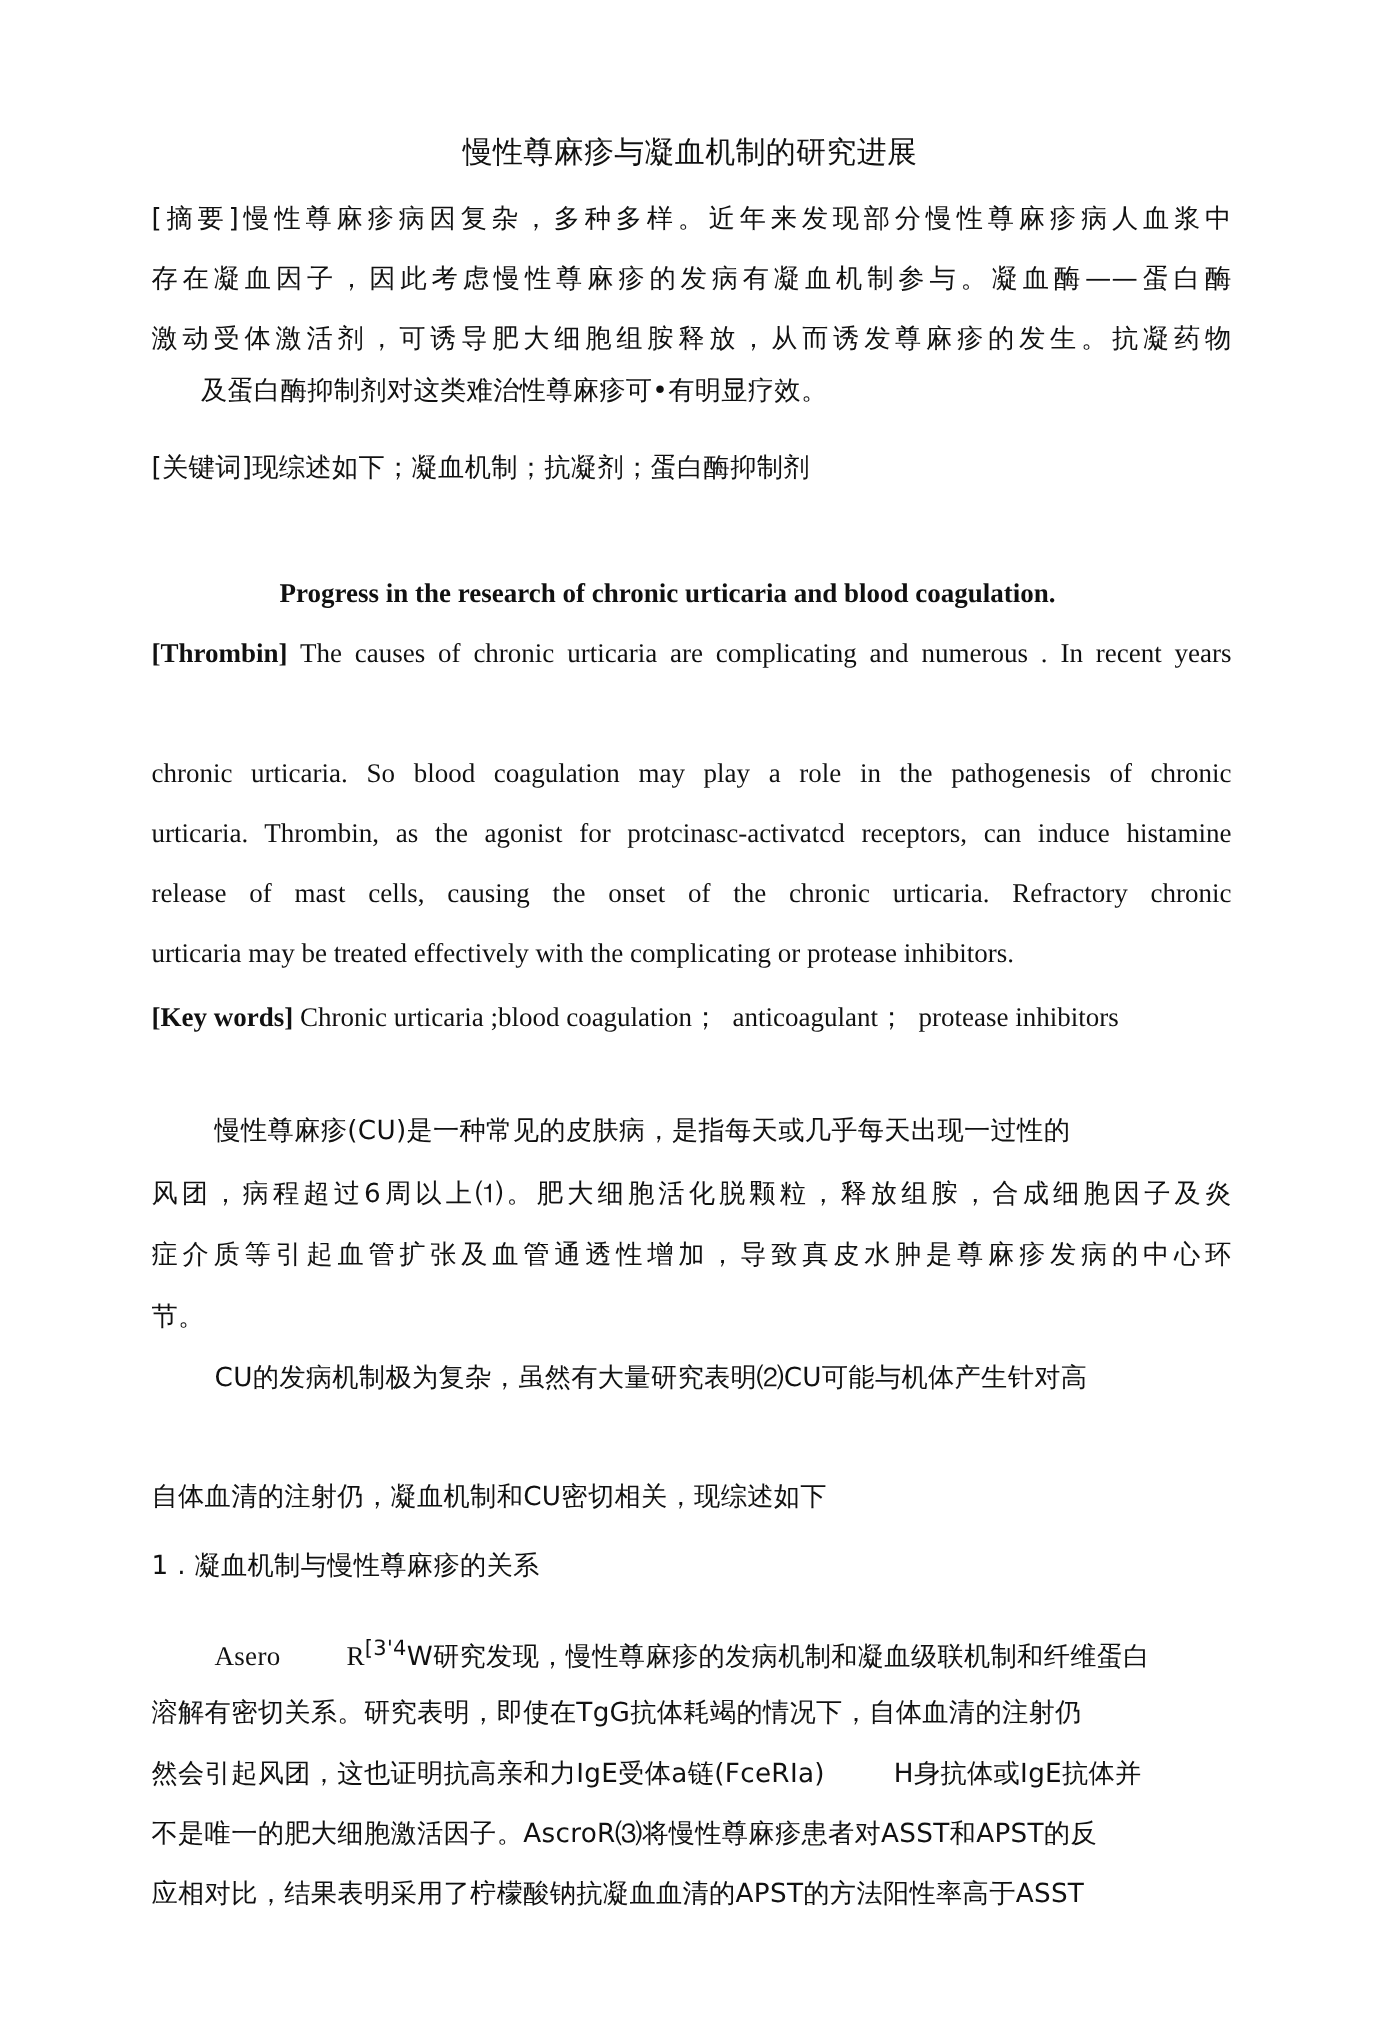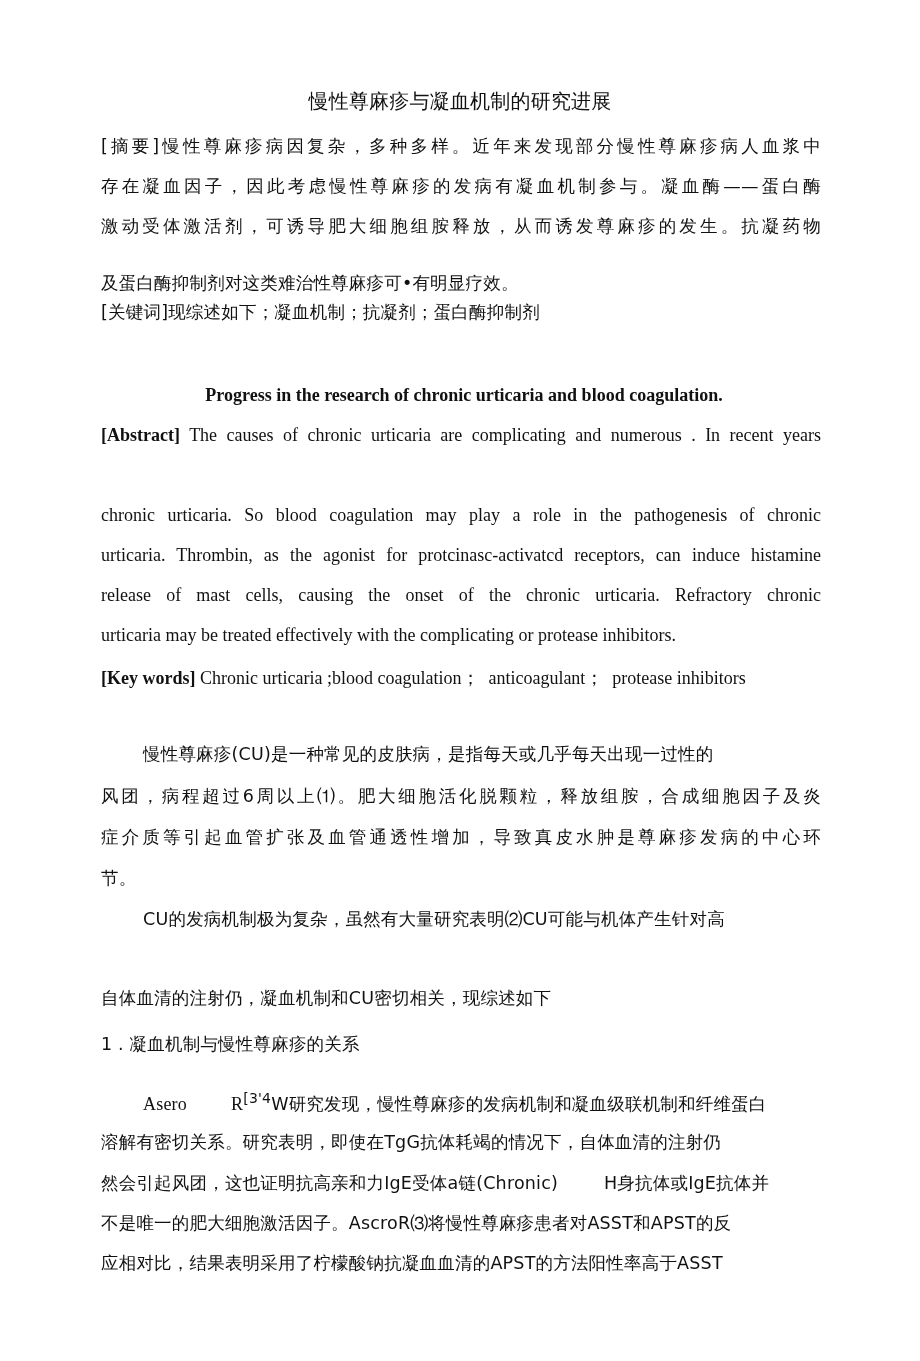--- a/index.html
+++ b/index.html
@@ -51,59 +51,58 @@
       top: 90px;
       font-size: 20px;
     }
     .title-en {
       left: 0;
       width: 890px;
       text-align: center;
       top: 384px;
       font-weight: bold;
       font-size: 18px;
-      margin-left: 19px;
     }
     .indent { left: 143px; }
     .sup { font-size: 14px; vertical-align: super; line-height: 0; }
     .gap { display: inline-block; }
   </style>
 </head>
 <body>
 
 <div class="page">
 
   <div class="line cn title-cn">慢性尊麻疹与凝血机制的研究进展</div>
 
   <div class="line cn justify" style="top:135px;"><span>[摘要]</span><span>慢性尊麻疹病因复杂，多种多样。近年来发现部分慢性尊麻疹病人血浆中</span></div>
   <div class="line cn justify" style="top:175px;">存在凝血因子，因此考虑慢性尊麻疹的发病有凝血机制参与。凝血酶——蛋白酶</div>
   <div class="line cn justify" style="top:215px;">激动受体激活剂，可诱导肥大细胞组胺释放，从而诱发尊麻疹的发生。抗凝药物</div>
-  <div class="line cn" style="top:272px;">及蛋白酶抑制剂对这类难治性尊麻疹可•有明显疗效。</div>
+  <div class="line cn" style="top:250px;margin-left:33px;">及蛋白酶抑制剂对这类难治性尊麻疹可•有明显疗效。</div>
 
   <div class="line cn" style="top:301px;"><span>[关键词]</span><span>现综述如下；凝血机制；抗凝剂；蛋白酶抑制剂</span></div>
 
   <div class="line en title-en">Progress in the research of chronic urticaria and blood coagulation.</div>
 
-  <div class="line en justify" style="top:424px;"><span class="bold">[Abstract]</span><span> The causes of chronic urticaria are complicating and numerous . In recent years</span></div>
+  <div class="line en justify" style="top:424px;"><span class="bold">[Thrombin]</span><span> The causes of chronic urticaria are complicating and numerous . In recent years</span></div>
   <div class="line en justify" style="top:504px;">chronic urticaria. So blood coagulation may play a role in the pathogenesis of chronic</div>
   <div class="line en justify" style="top:544px;">urticaria. Thrombin, as the agonist for protcinasc-activatcd receptors, can induce histamine</div>
   <div class="line en justify" style="top:584px;">release of mast cells, causing the onset of the chronic urticaria. Refractory chronic</div>
   <div class="line en" style="top:624px;">urticaria may be treated effectively with the complicating or protease inhibitors.</div>
 
   <div class="line en" style="top:667px;"><span class="bold">[Key words]</span><span style="white-space:pre;"> Chronic urticaria ;blood coagulation；  anticoagulant；  protease inhibitors</span></div>
 
   <div class="line cn indent" style="top:743px;">慢性尊麻疹(CU)是一种常见的皮肤病，是指每天或几乎每天出现一过性的</div>
   <div class="line cn justify" style="top:785px;">风团，病程超过6周以上⑴。肥大细胞活化脱颗粒，释放组胺，合成细胞因子及炎</div>
   <div class="line cn justify" style="top:826px;">症介质等引起血管扩张及血管通透性增加，导致真皮水肿是尊麻疹发病的中心环</div>
   <div class="line cn" style="top:867px;">节。</div>
 
   <div class="line cn indent" style="top:908px;">CU的发病机制极为复杂，虽然有大量研究表明⑵CU可能与机体产生针对高</div>
   <div class="line cn" style="top:987px;">自体血清的注射仍，凝血机制和CU密切相关，现综述如下</div>
 
   <div class="line cn" style="top:1033px;">1 . 凝血机制与慢性尊麻疹的关系</div>
 
   <div class="line cn indent" style="top:1093px;"><span class="en">Asero</span><span class="gap" style="width:44px;"></span><span class="en">R</span><span class="sup">[3'4</span><span>W研究发现，慢性尊麻疹的发病机制和凝血级联机制和纤维蛋白</span></div>
   <div class="line cn" style="top:1131px;">溶解有密切关系。研究表明，即使在TgG抗体耗竭的情况下，自体血清的注射仍</div>
-  <div class="line cn" style="top:1172px;"><span>然会引起风团，这也证明抗高亲和力IgE受体a链(Chronic)</span><span class="gap" style="width:46px;"></span><span>H身抗体或IgE抗体并</span></div>
+  <div class="line cn" style="top:1172px;"><span>然会引起风团，这也证明抗高亲和力IgE受体a链(FceRIa)</span><span class="gap" style="width:46px;"></span><span>H身抗体或IgE抗体并</span></div>
   <div class="line cn" style="top:1212px;">不是唯一的肥大细胞激活因子。AscroR⑶将慢性尊麻疹患者对ASST和APST的反</div>
   <div class="line cn" style="top:1252px;">应相对比，结果表明采用了柠檬酸钠抗凝血血清的APST的方法阳性率高于ASST</div>
 
 </div>
 
 </body></html>

